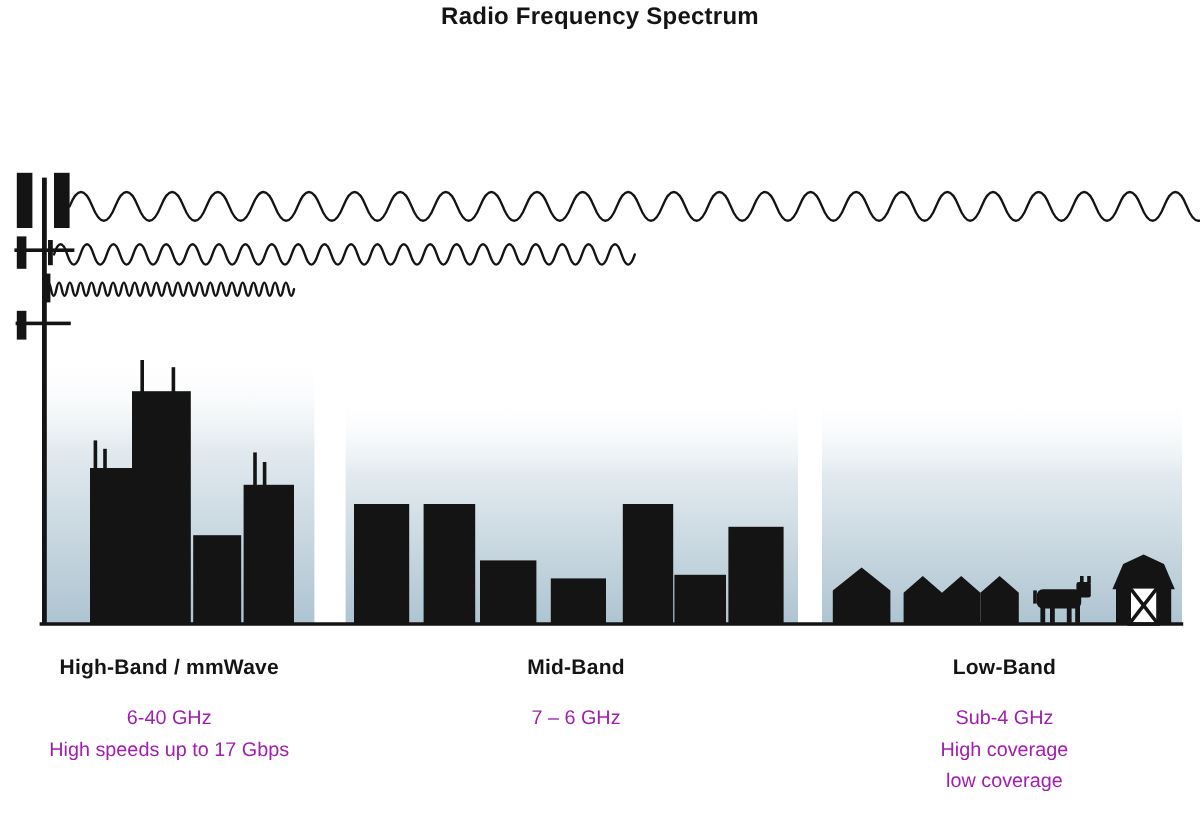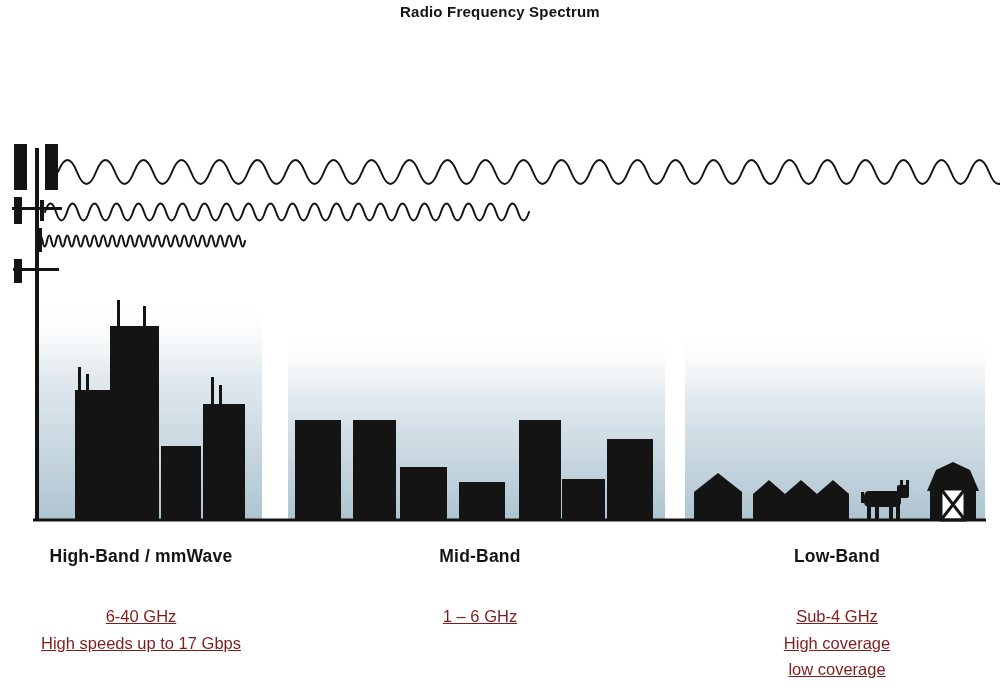--- a/index.html
+++ b/index.html
@@ -4,32 +4,32 @@
 <style>
   html,body{margin:0;padding:0;background:#ffffff;}
   body{
     width:1000px;height:700px;position:relative;overflow:hidden;
     font-family:"Liberation Sans","DejaVu Sans",sans-serif;
     -webkit-font-smoothing:antialiased;
   }
   .stage{position:absolute;inset:0;}
   .title{
     position:absolute;top:3px;left:0;width:100%;text-align:center;
-    font-size:15px;font-weight:700;color:#141414;letter-spacing:.2px;
+    font-size:20px;font-weight:700;color:#141414;letter-spacing:.2px;
   }
   .scene{position:absolute;top:0;left:0;}
   .wave{fill:none;stroke:#141414;stroke-width:2;stroke-linecap:round;}
   .band-label{position:absolute;top:546px;text-align:center;}
   .band-label.hb{left:22px;width:238px;}
   .band-label.mb{left:320px;width:320px;}
   .band-label.lb{left:688px;width:298px;}
   .band-name{
-    font-size:17.5px;font-weight:700;color:#141414;margin-bottom:36px;letter-spacing:.2px;
+    font-size:17.5px;font-weight:700;color:#141414;margin-bottom:18px;letter-spacing:.2px;
   }
-  .band-line{font-size:16.5px;color:#7f1d1d;line-height:26.5px;text-decoration:underline;}
+  .band-line{font-size:16.5px;color:#a21caf;line-height:26.5px;}
 </style>
 </head>
 <body>
 
 <div class="stage">
 
   <div class="title">Radio Frequency Spectrum</div>
 
   <svg class="scene" width="1000" height="535" viewBox="0 0 1000 535">
     <defs>
@@ -112,21 +112,21 @@
   </svg>
 
   <div class="band-label hb">
     <div class="band-name">High-Band / mmWave</div>
     <div class="band-line">6-40 GHz</div>
     <div class="band-line">High speeds up to 17 Gbps</div>
   </div>
 
   <div class="band-label mb">
     <div class="band-name">Mid-Band</div>
-    <div class="band-line">1 – 6 GHz</div>
+    <div class="band-line">7 – 6 GHz</div>
   </div>
 
   <div class="band-label lb">
     <div class="band-name">Low-Band</div>
     <div class="band-line">Sub-4 GHz</div>
     <div class="band-line">High coverage</div>
     <div class="band-line">low coverage</div>
   </div>
 
 </div>

